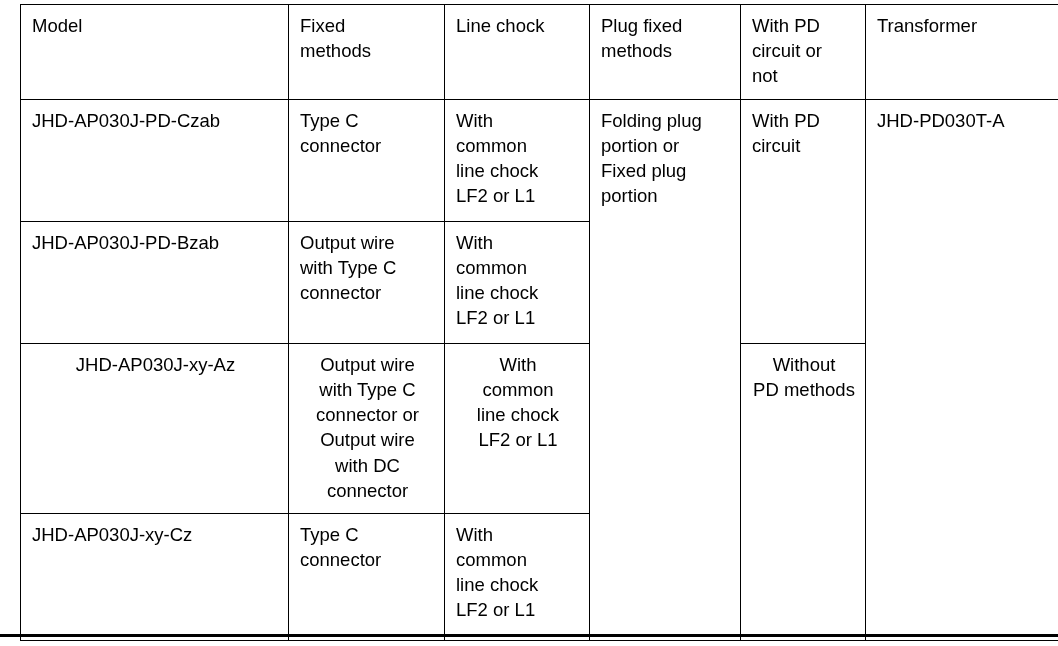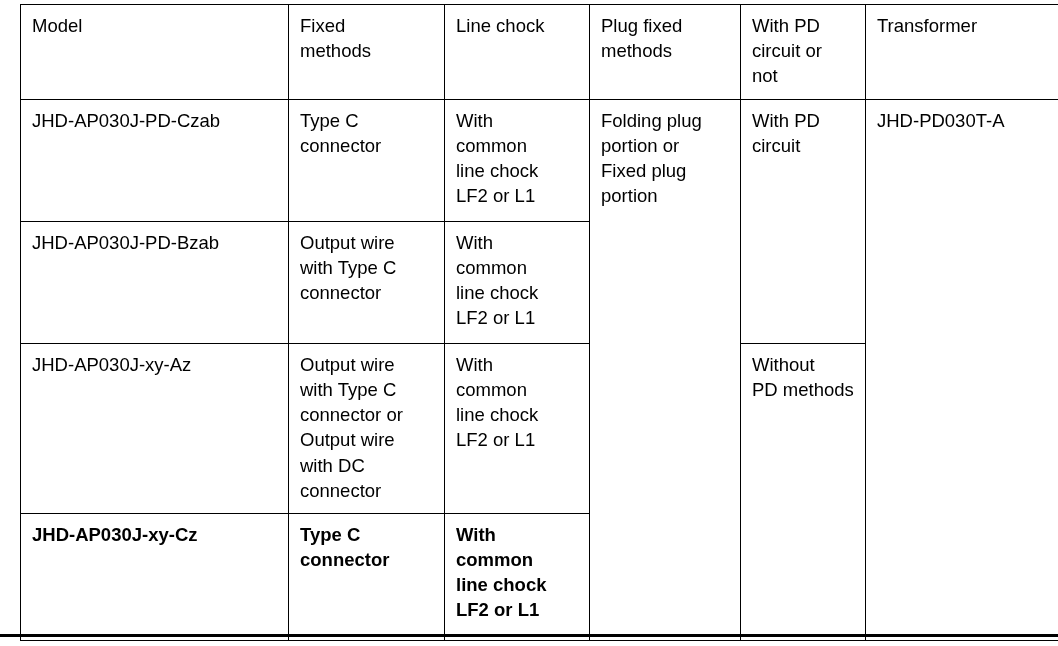--- a/index.html
+++ b/index.html
@@ -46,22 +46,22 @@
   col.c-output      { width: 156px; }
   col.c-chock       { width: 145px; }
   col.c-plug        { width: 151px; }
   col.c-pd          { width: 125px; }
   col.c-transformer { width: 195px; }
 
   
   tr.row-header td  { height: 78px; }
   tr.row-1 td       { height: 105px; }
   tr.row-2 td       { height: 105px; }
-  tr.row-3 td       { height: 153px; }
-  tr.row-4 td       { height: 110px; font-weight: bold; }
+  tr.row-3 td       { height: 153px; text-align: center; }
+  tr.row-4 td       { height: 110px; }
 
   .cell-text {
     display: block;
     white-space: pre-line;
   }
 
   
   #bottom-rule {
     position: absolute;
     left: 0;

